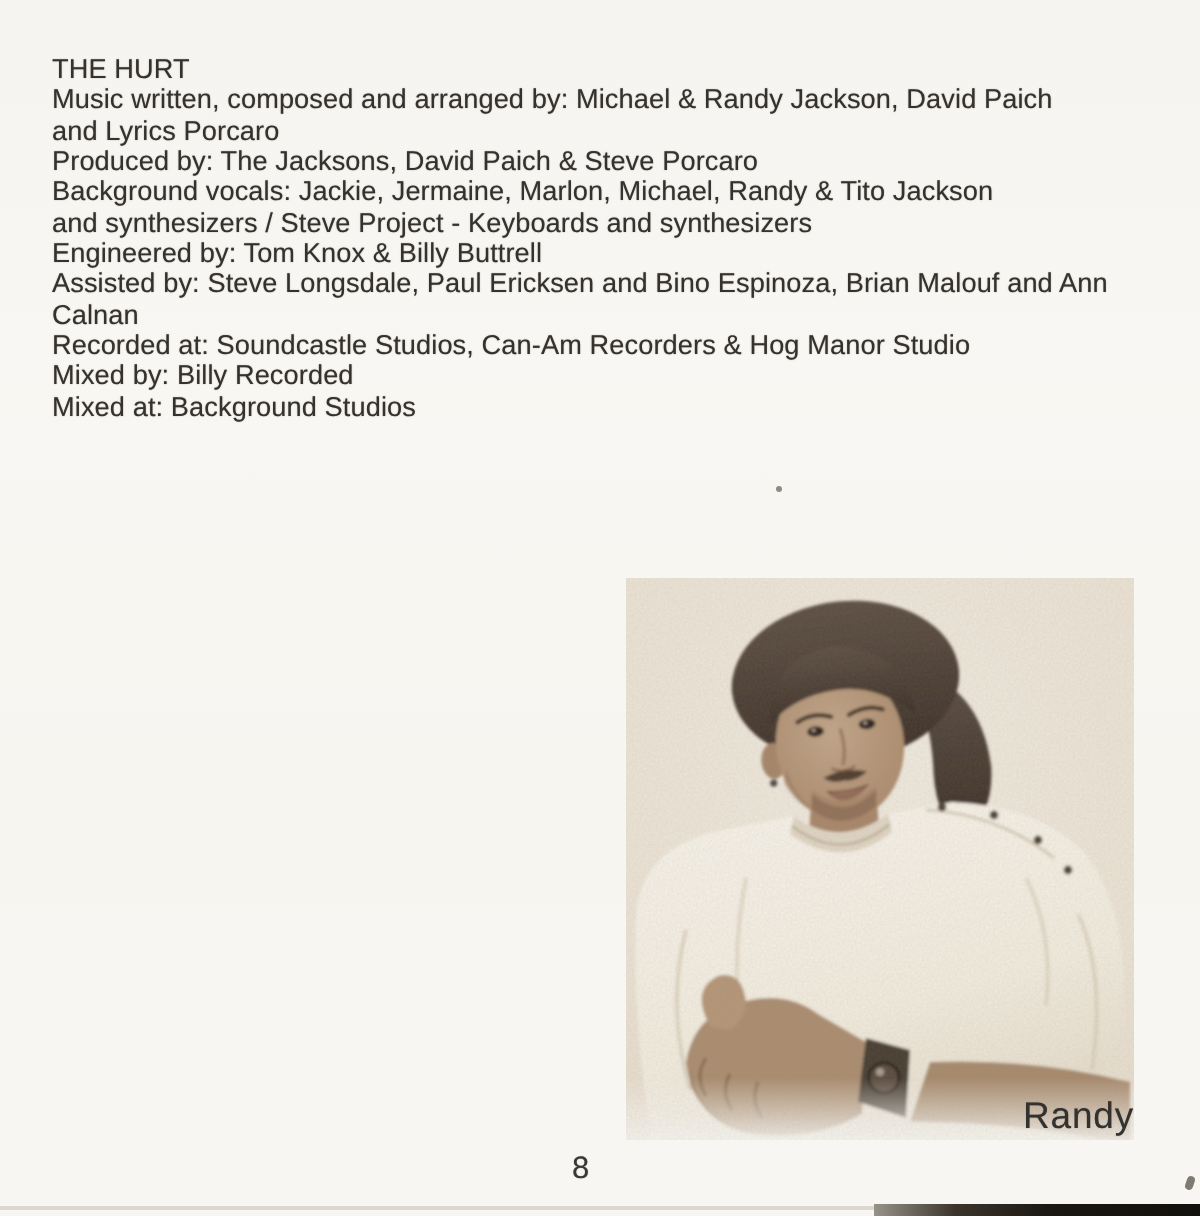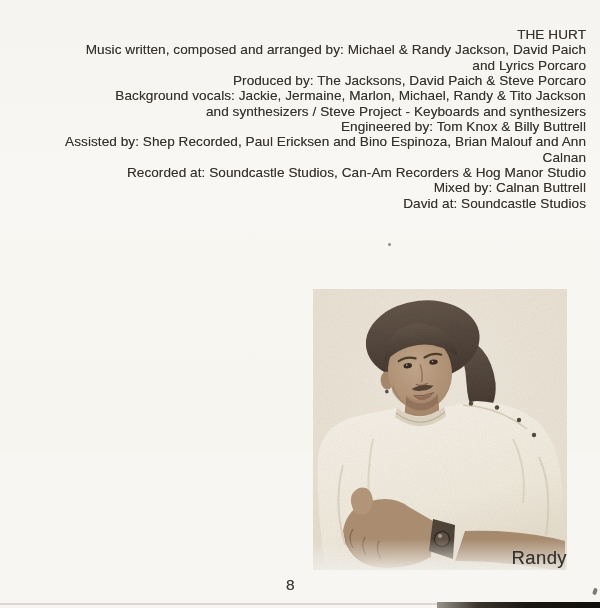--- a/index.html
+++ b/index.html
@@ -9,21 +9,20 @@
     height: 608px;
     overflow: hidden;
     background: #f7f6f2;
     font-family: "Liberation Sans", sans-serif;
   }
   .page {
     position: relative;
     width: 600px;
     height: 452px;
     background: linear-gradient(180deg, #f5f4f0 0%, #f8f7f3 40%, #f7f5f0 100%);
-    text-align: right;
   }
   
   .credits {
     position: absolute;
     left: 26px;
     top: 27px;
     width: 560px;
     color: #35322e;
     font-size: 13.6px;
     line-height: 15.35px;
@@ -106,25 +105,25 @@
 <div class="page">
 
   <div class="credits">
     <div class="line">THE HURT</div>
     <div class="line">Music written, composed and arranged by: Michael &amp; Randy Jackson, David Paich</div>
     <div class="line">and Lyrics Porcaro</div>
     <div class="line">Produced by: The Jacksons, David Paich &amp; Steve Porcaro</div>
     <div class="line">Background vocals: Jackie, Jermaine, Marlon, Michael, Randy &amp; Tito Jackson</div>
     <div class="line">and synthesizers / Steve Project - Keyboards and synthesizers</div>
     <div class="line">Engineered by: Tom Knox &amp; Billy Buttrell</div>
-    <div class="line">Assisted by: Shep Recorded, Paul Ericksen and Bino Espinoza, Brian Malouf and Ann</div>
+    <div class="line">Assisted by: Steve Longsdale, Paul Ericksen and Bino Espinoza, Brian Malouf and Ann</div>
     <div class="line">Calnan</div>
     <div class="line">Recorded at: Soundcastle Studios, Can-Am Recorders &amp; Hog Manor Studio</div>
-    <div class="line">Mixed by: Calnan Buttrell</div>
-    <div class="line">David at: Soundcastle Studios</div>
+    <div class="line">Mixed by: Billy Recorded</div>
+    <div class="line">Mixed at: Background Studios</div>
   </div>
 
   <div class="photo">
     <svg width="254" height="281" viewBox="0 0 254 281" xmlns="http://www.w3.org/2000/svg">
       <defs>
         <radialGradient id="bgGrad" cx="50%" cy="32%" r="85%">
           <stop offset="0%" stop-color="#f0eadf"></stop>
           <stop offset="70%" stop-color="#ebe3d5"></stop>
           <stop offset="100%" stop-color="#e5dccb"></stop>
         </radialGradient>

